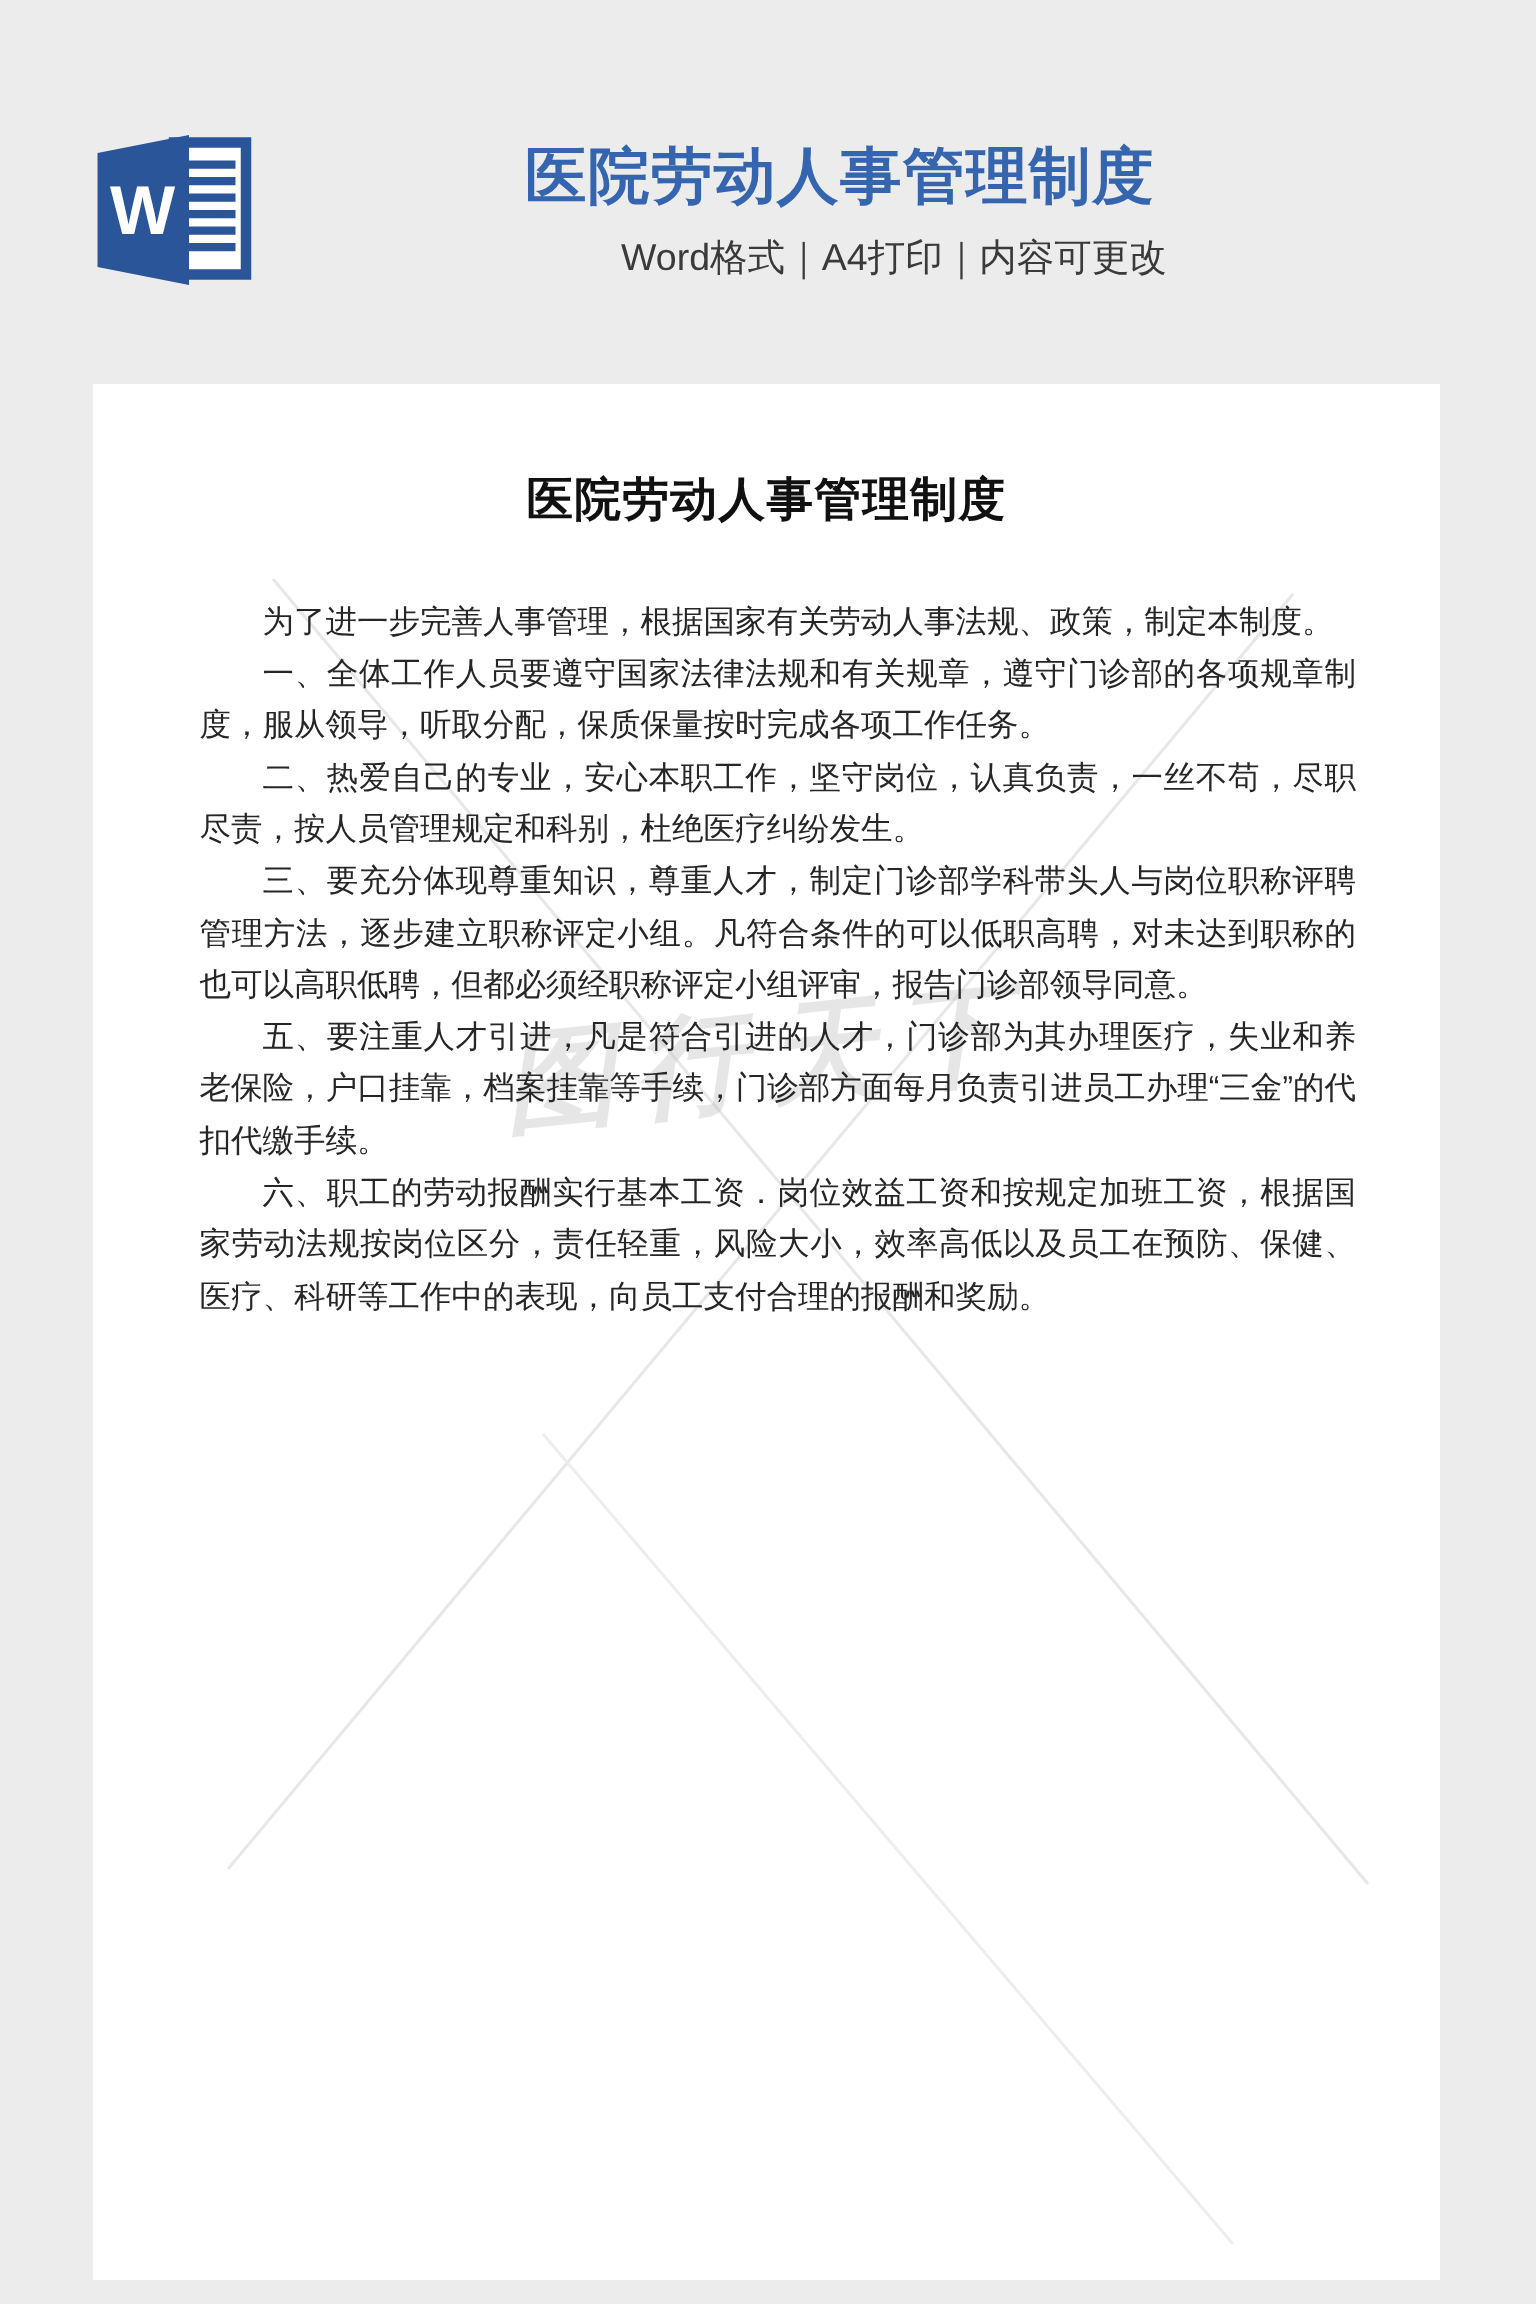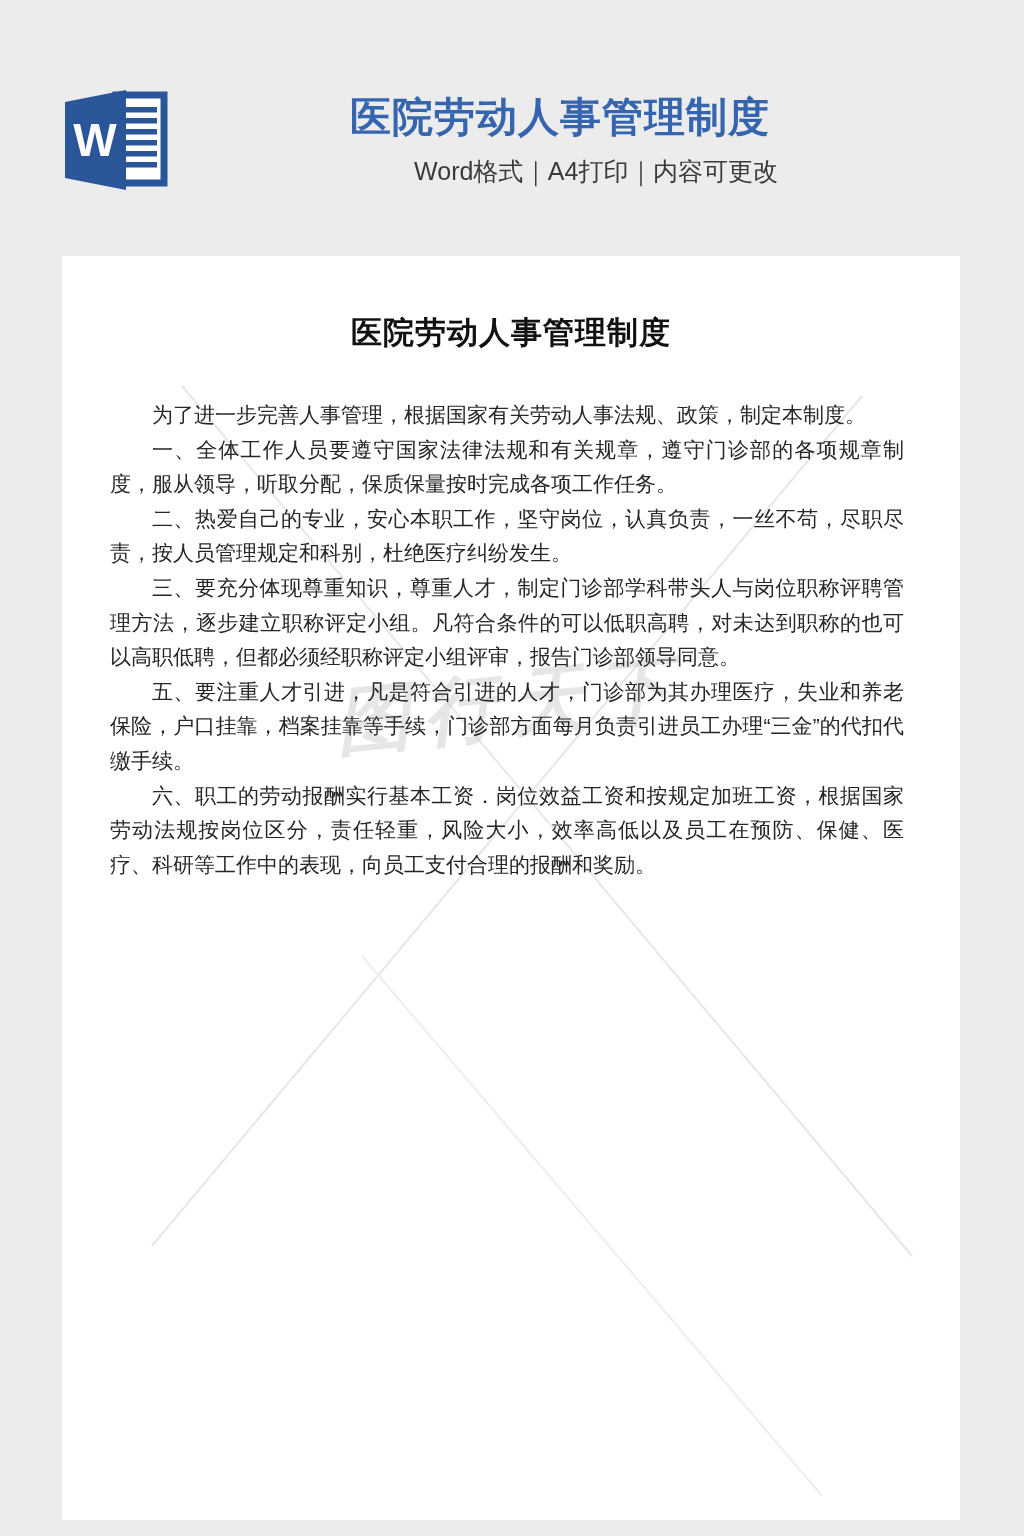--- a/index.html
+++ b/index.html
@@ -84,21 +84,21 @@
     margin: 0;
     padding-top: 56px;
     text-align: center;
     font-size: 31px;
     font-weight: bold;
     color: #111111;
     letter-spacing: 1px;
   }
   .doc-body {
     position: relative;
-    margin: 44px 56px 0 48px;
+    margin: 44px 56px 0 71px;
     font-size: 21px;
     line-height: 34.6px;
     color: #262626;
     text-align: justify;
   }
   .doc-body p {
     margin: 0;
   }
   .doc-body p.indented {
     text-indent: 2em;

